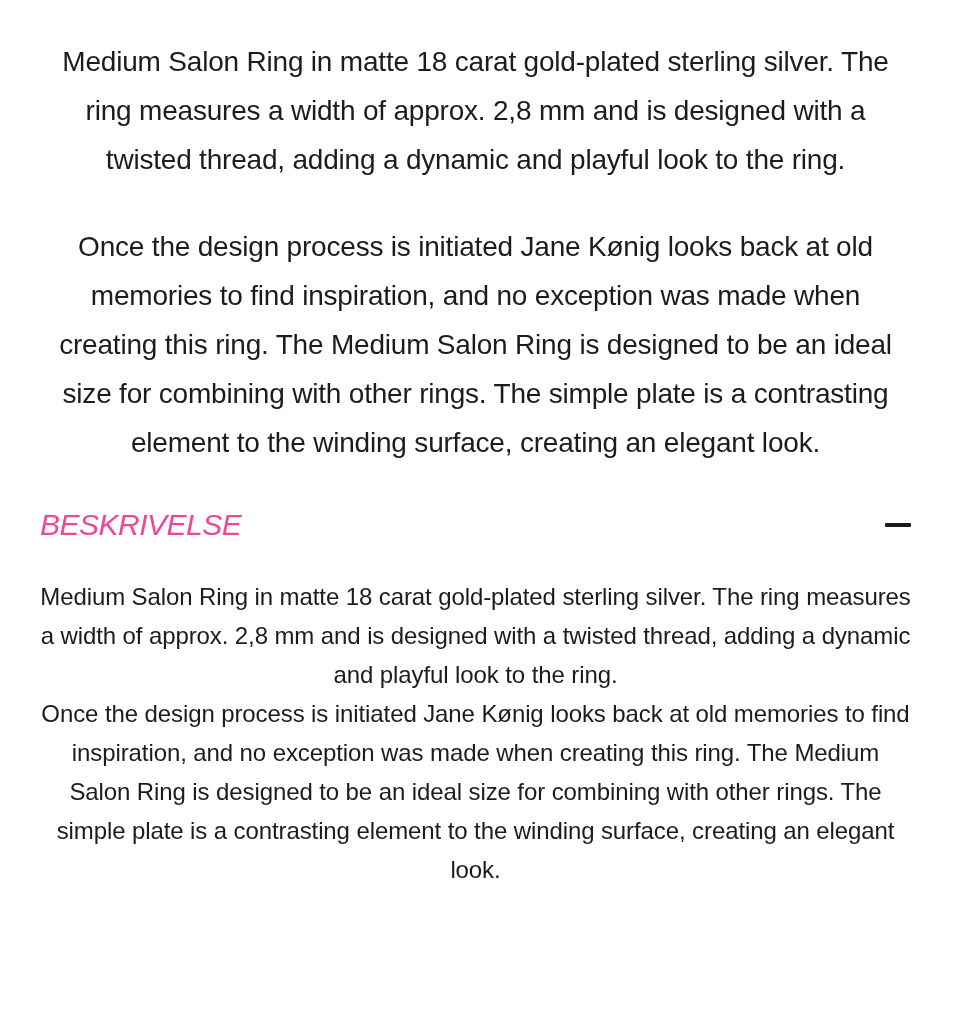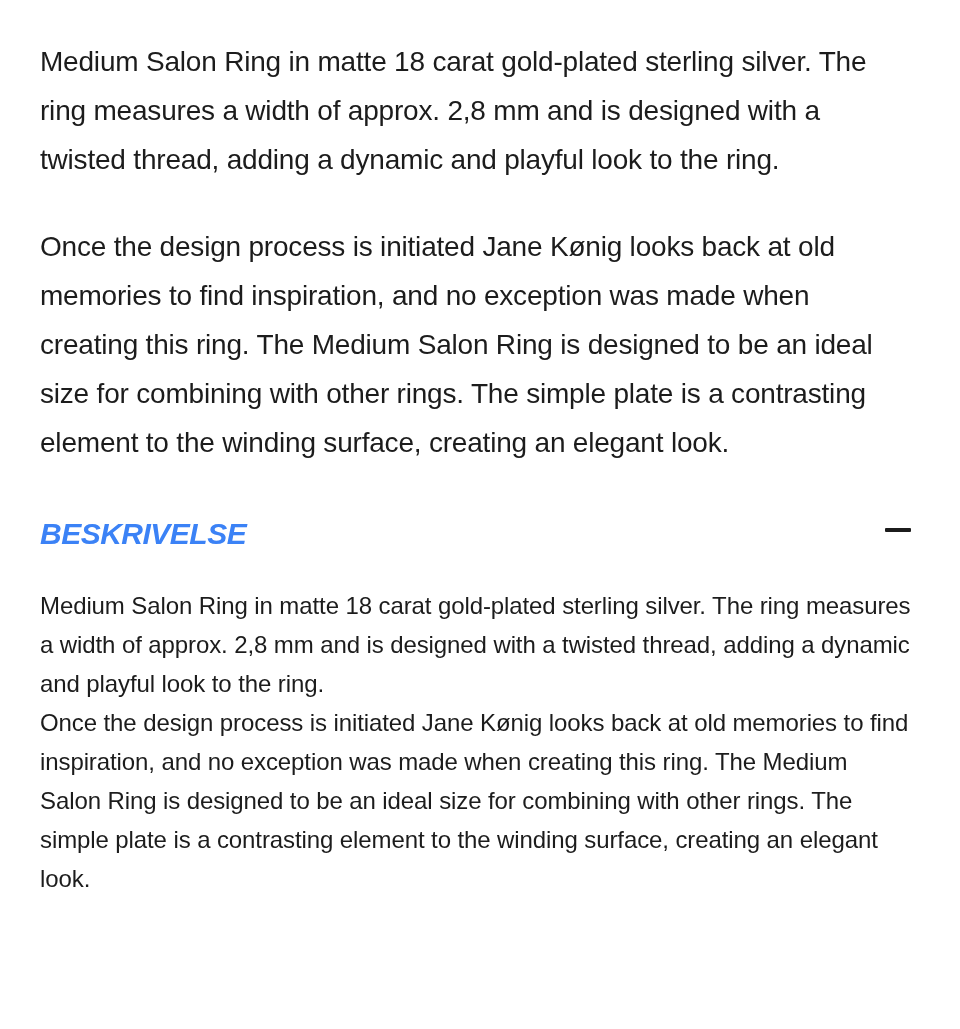--- a/index.html
+++ b/index.html
@@ -1,15 +1,15 @@
 <!DOCTYPE html>
 <html><head>
 <meta charset="utf-8">
 <style>
-  * { margin: 0; padding: 0; box-sizing: border-box; }
+  * { margin: 0; padding: 0; box-sizing: border-box; text-align: center; }
   html, body { background: #ffffff; }
   body {
     width: 960px;
     height: 1029px;
     overflow: hidden;
     font-family: "Liberation Sans", sans-serif;
     color: #1c1c1c;
     -webkit-font-smoothing: antialiased;
   }
   .product-info {
@@ -28,26 +28,25 @@
   .accordion-header {
     display: flex;
     align-items: center;
     justify-content: space-between;
     margin-bottom: 32px;
     cursor: pointer;
   }
   .accordion-title {
     font-size: 30px;
     line-height: 40px;
-    font-weight: 700;
+    font-weight: 400;
     font-style: italic;
     letter-spacing: -0.5px;
     text-transform: uppercase;
-    color: #3b82f6;
-    margin-top: 9px;
+    color: #ec4899;
   }
   .minus-icon {
     display: inline-block;
     width: 26px;
     height: 4px;
     background: #1c1c1c;
     border-radius: 1px;
     flex: 0 0 auto;
   }
   .accordion-body p {

